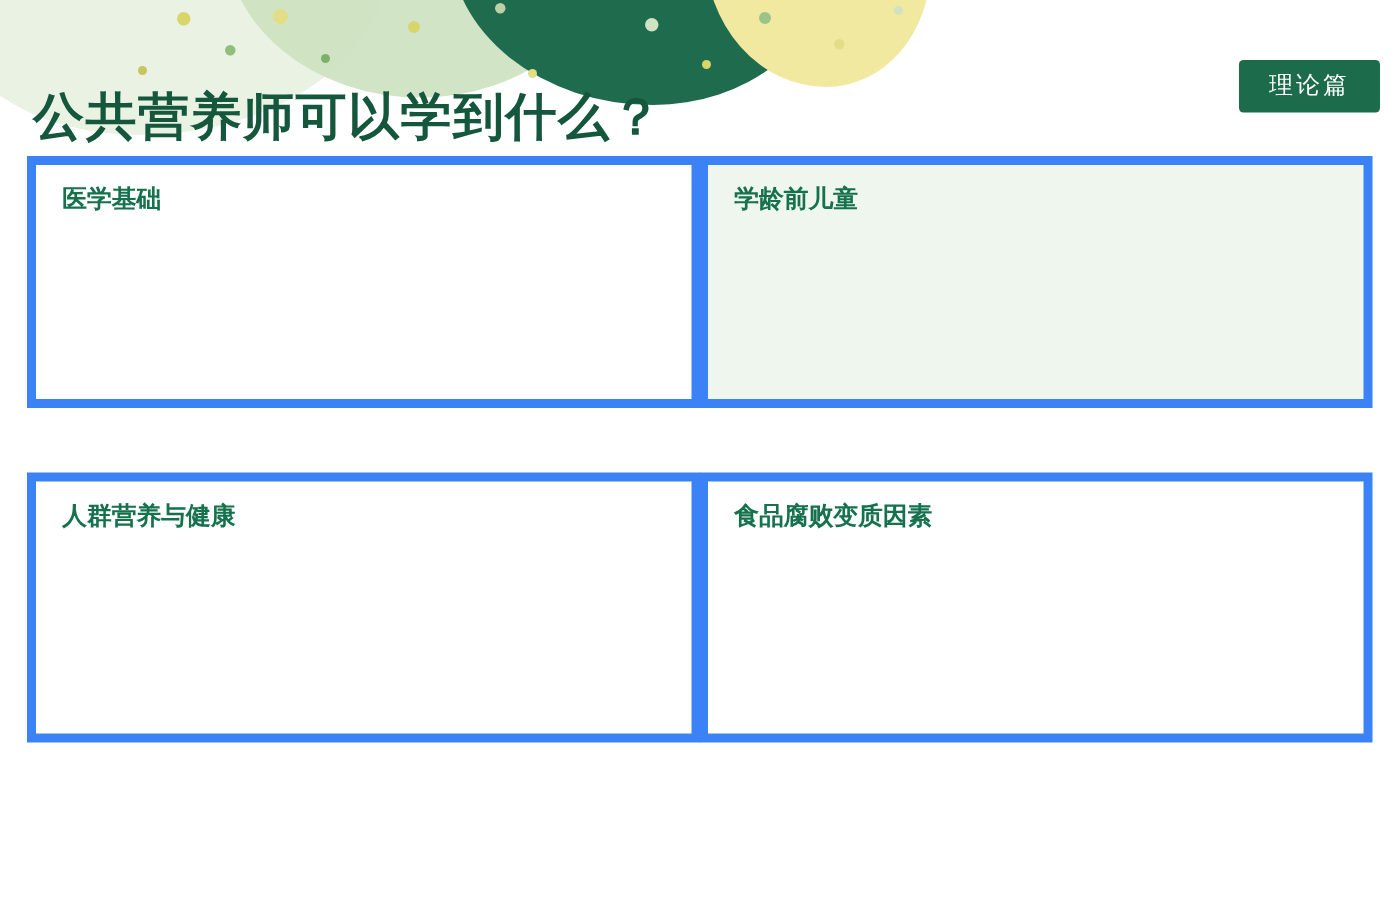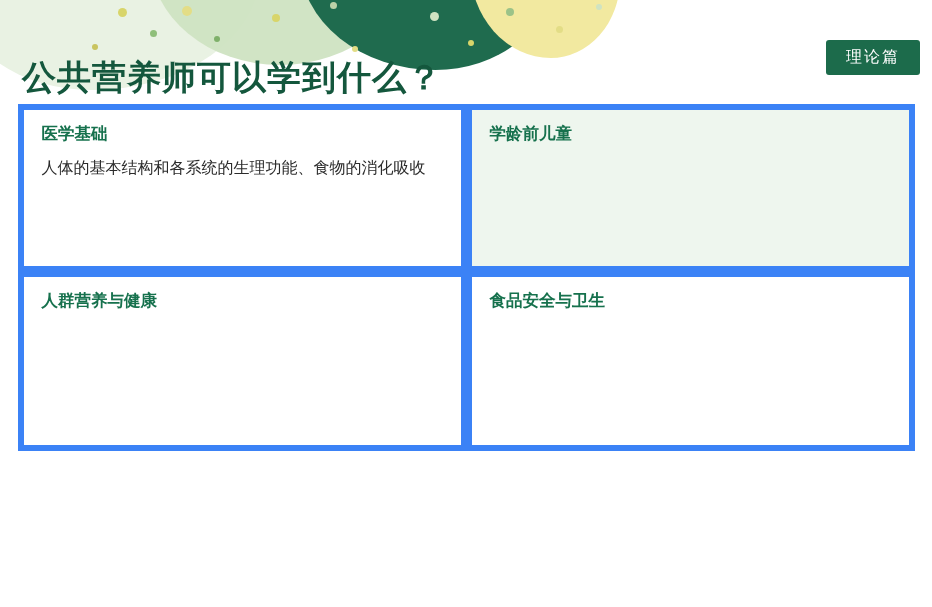--- a/index.html
+++ b/index.html
@@ -123,21 +123,21 @@
     line-height: 1.2;
   }
   .cell-body {
     color: #2b2b2b;
     font-size: 16px;
     line-height: 1.85;
     text-align: justify;
   }
   .r1 { min-height: 132px; }
   .r2 { min-height: 168px; }
-  .r3 { min-height: 180px; }
+  .r3 { min-height: 180px; margin-top: 44px; }
 </style>
 </head>
 <body>
 
 <div class="page">
 
   <div class="deco">
     <div class="blob-green"></div>
     <div class="blob-green2"></div>
     <div class="blob-dark"></div>
@@ -158,31 +158,30 @@
     <div class="dot" style="left:596px; top:4px;  width:6px;  height:6px;  background:#cfe3c2;"></div>
   </div>
 
   <h1 class="title">公共营养师可以学到什么？</h1>
   <div class="badge">理论篇</div>
 
   <div class="grid">
 
     <div class="cell r1">
       <div class="cell-title">医学基础</div>
-      <div class="cell-body">人体的基本结构和各系统的生理功能、食物的消化吸收</div>
     </div>
 
 
     <div class="cell r2 shaded">
       <div class="cell-title">学龄前儿童</div>
     </div>
 
 
     <div class="cell r3">
       <div class="cell-title">人群营养与健康</div>
     </div>
 
     <div class="cell r3">
-      <div class="cell-title">食品安全与卫生</div>
+      <div class="cell-title">食品腐败变质因素</div>
     </div>
 
   </div>
 </div>
 
 </body></html>

